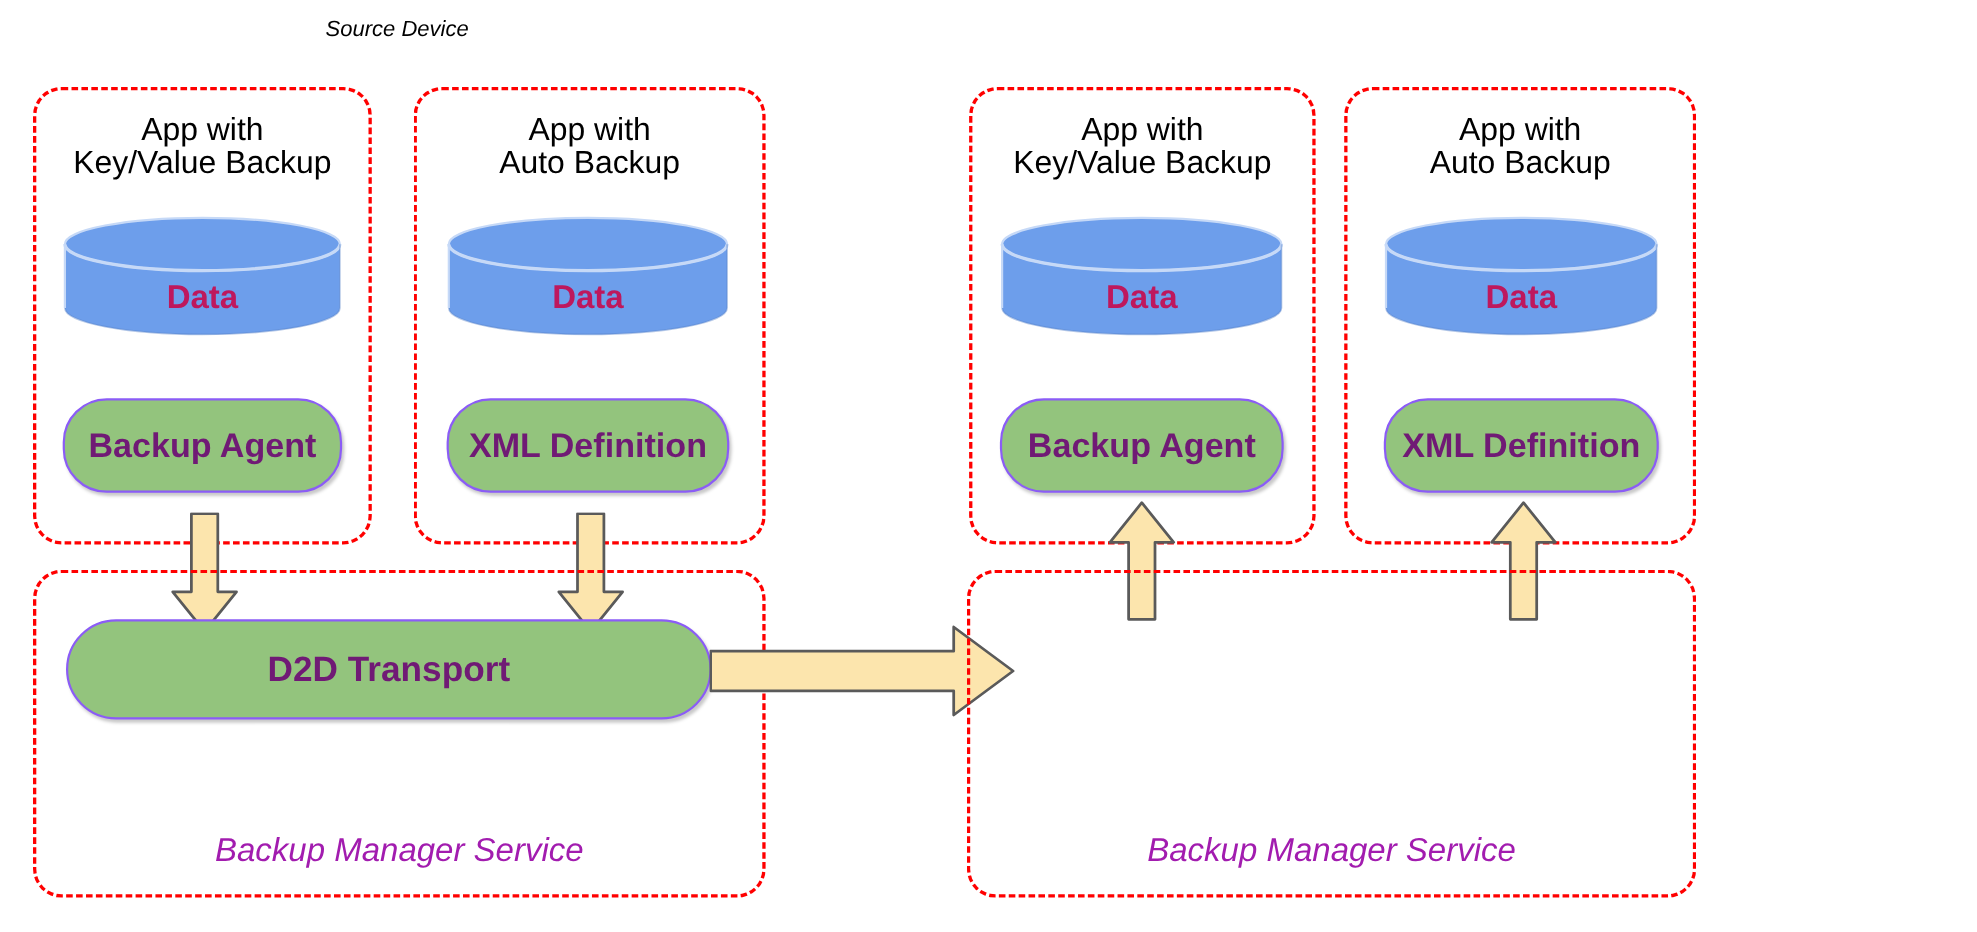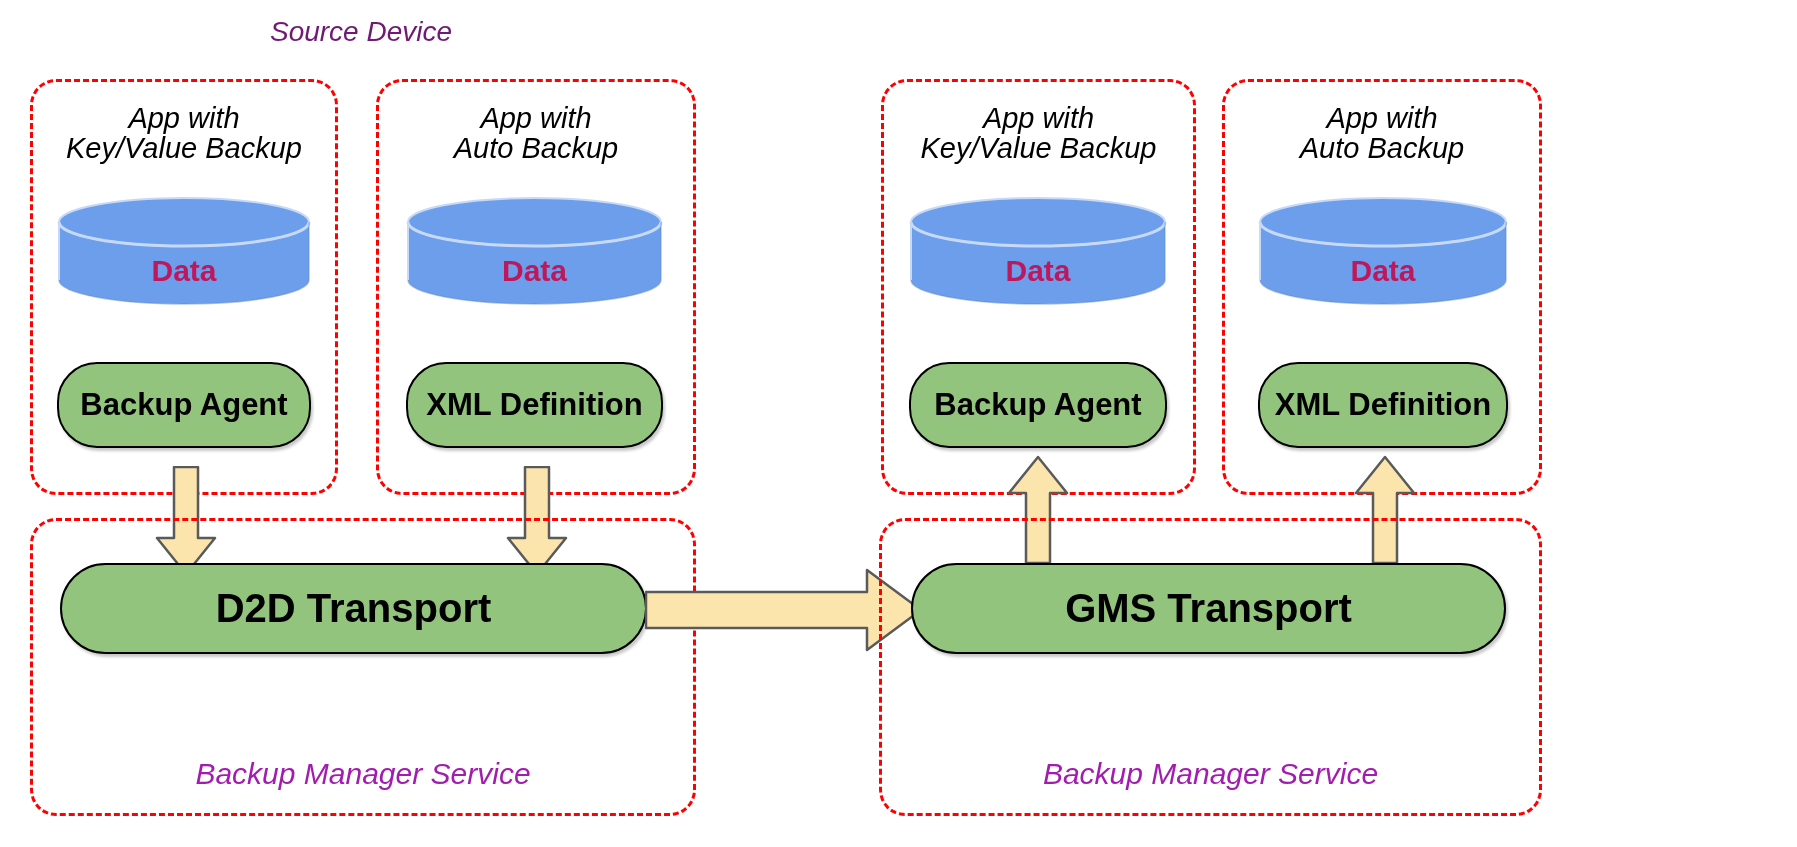--- a/index.html
+++ b/index.html
@@ -15,43 +15,42 @@
     width: 1797px;
     height: 847px;
     background: #ffffff;
     overflow: hidden;
   }
 
   
   .device-title {
     position: absolute;
     font-style: italic;
-    font-size: 28px;
-    color: #701a75;
+    font-size: 20px;
+    color: #000000;
     text-align: center;
     white-space: nowrap;
     letter-spacing: 0px;
   }
 
   
   .dashed-box {
     position: absolute;
     border: 3px dashed #ff0000;
     border-radius: 26px;
     box-sizing: border-box;
     background: transparent;
   }
 
   .app-label {
     position: absolute;
     left: 0;
     right: 0;
     top: 22px;
     text-align: center;
-    font-style: italic;
     font-size: 29px;
     line-height: 1.03;
     color: #000000;
   }
 
   .bms-label {
     position: absolute;
     left: 0;
     right: 0;
     bottom: 22px;
@@ -74,34 +73,34 @@
     text-align: center;
     font-weight: bold;
     font-size: 30px;
     color: #be185d;
   }
 
   
   .pill {
     position: absolute;
     background: #93c47d;
-    border: 2px solid #000000;
+    border: 2px solid #8b5cf6;
     border-radius: 40px;
     box-sizing: border-box;
     display: flex;
     align-items: center;
     justify-content: center;
-    color: #000000;
+    color: #701a75;
     font-weight: bold;
     font-size: 31px;
     box-shadow: 2px 3px 3px rgba(0,0,0,0.22);
   }
   .pill.transport {
     border-radius: 46px;
-    font-size: 40px;
+    font-size: 32px;
   }
 
   
   .arrow {
     position: absolute;
   }
   .arrow svg { display: block; }
 </style>
 </head>
 <body>
@@ -228,15 +227,14 @@
   <div class="arrow" style="left:1354px; top:455px; width:62px; height:110px;">
     <svg viewBox="0 0 62 110" width="62" height="110" aria-hidden="true">
       <path d="M31,2 L60,38 L43,38 L43,108 L19,108 L19,38 L2,38 Z" fill="#fce5ad" stroke="#5a5a5a" stroke-width="2.5" stroke-linejoin="round"></path>
     </svg>
   </div>
 
   <div class="dashed-box" style="left:879px; top:518px; width:663px; height:298px;">
     <div class="bms-label">Backup Manager Service</div>
   </div>
 
-  <div class="pill transport" style="left:911px; top:563px; width:595px; height:91px;">GMS Transport</div>
 
 </div>
 
 </body></html>

